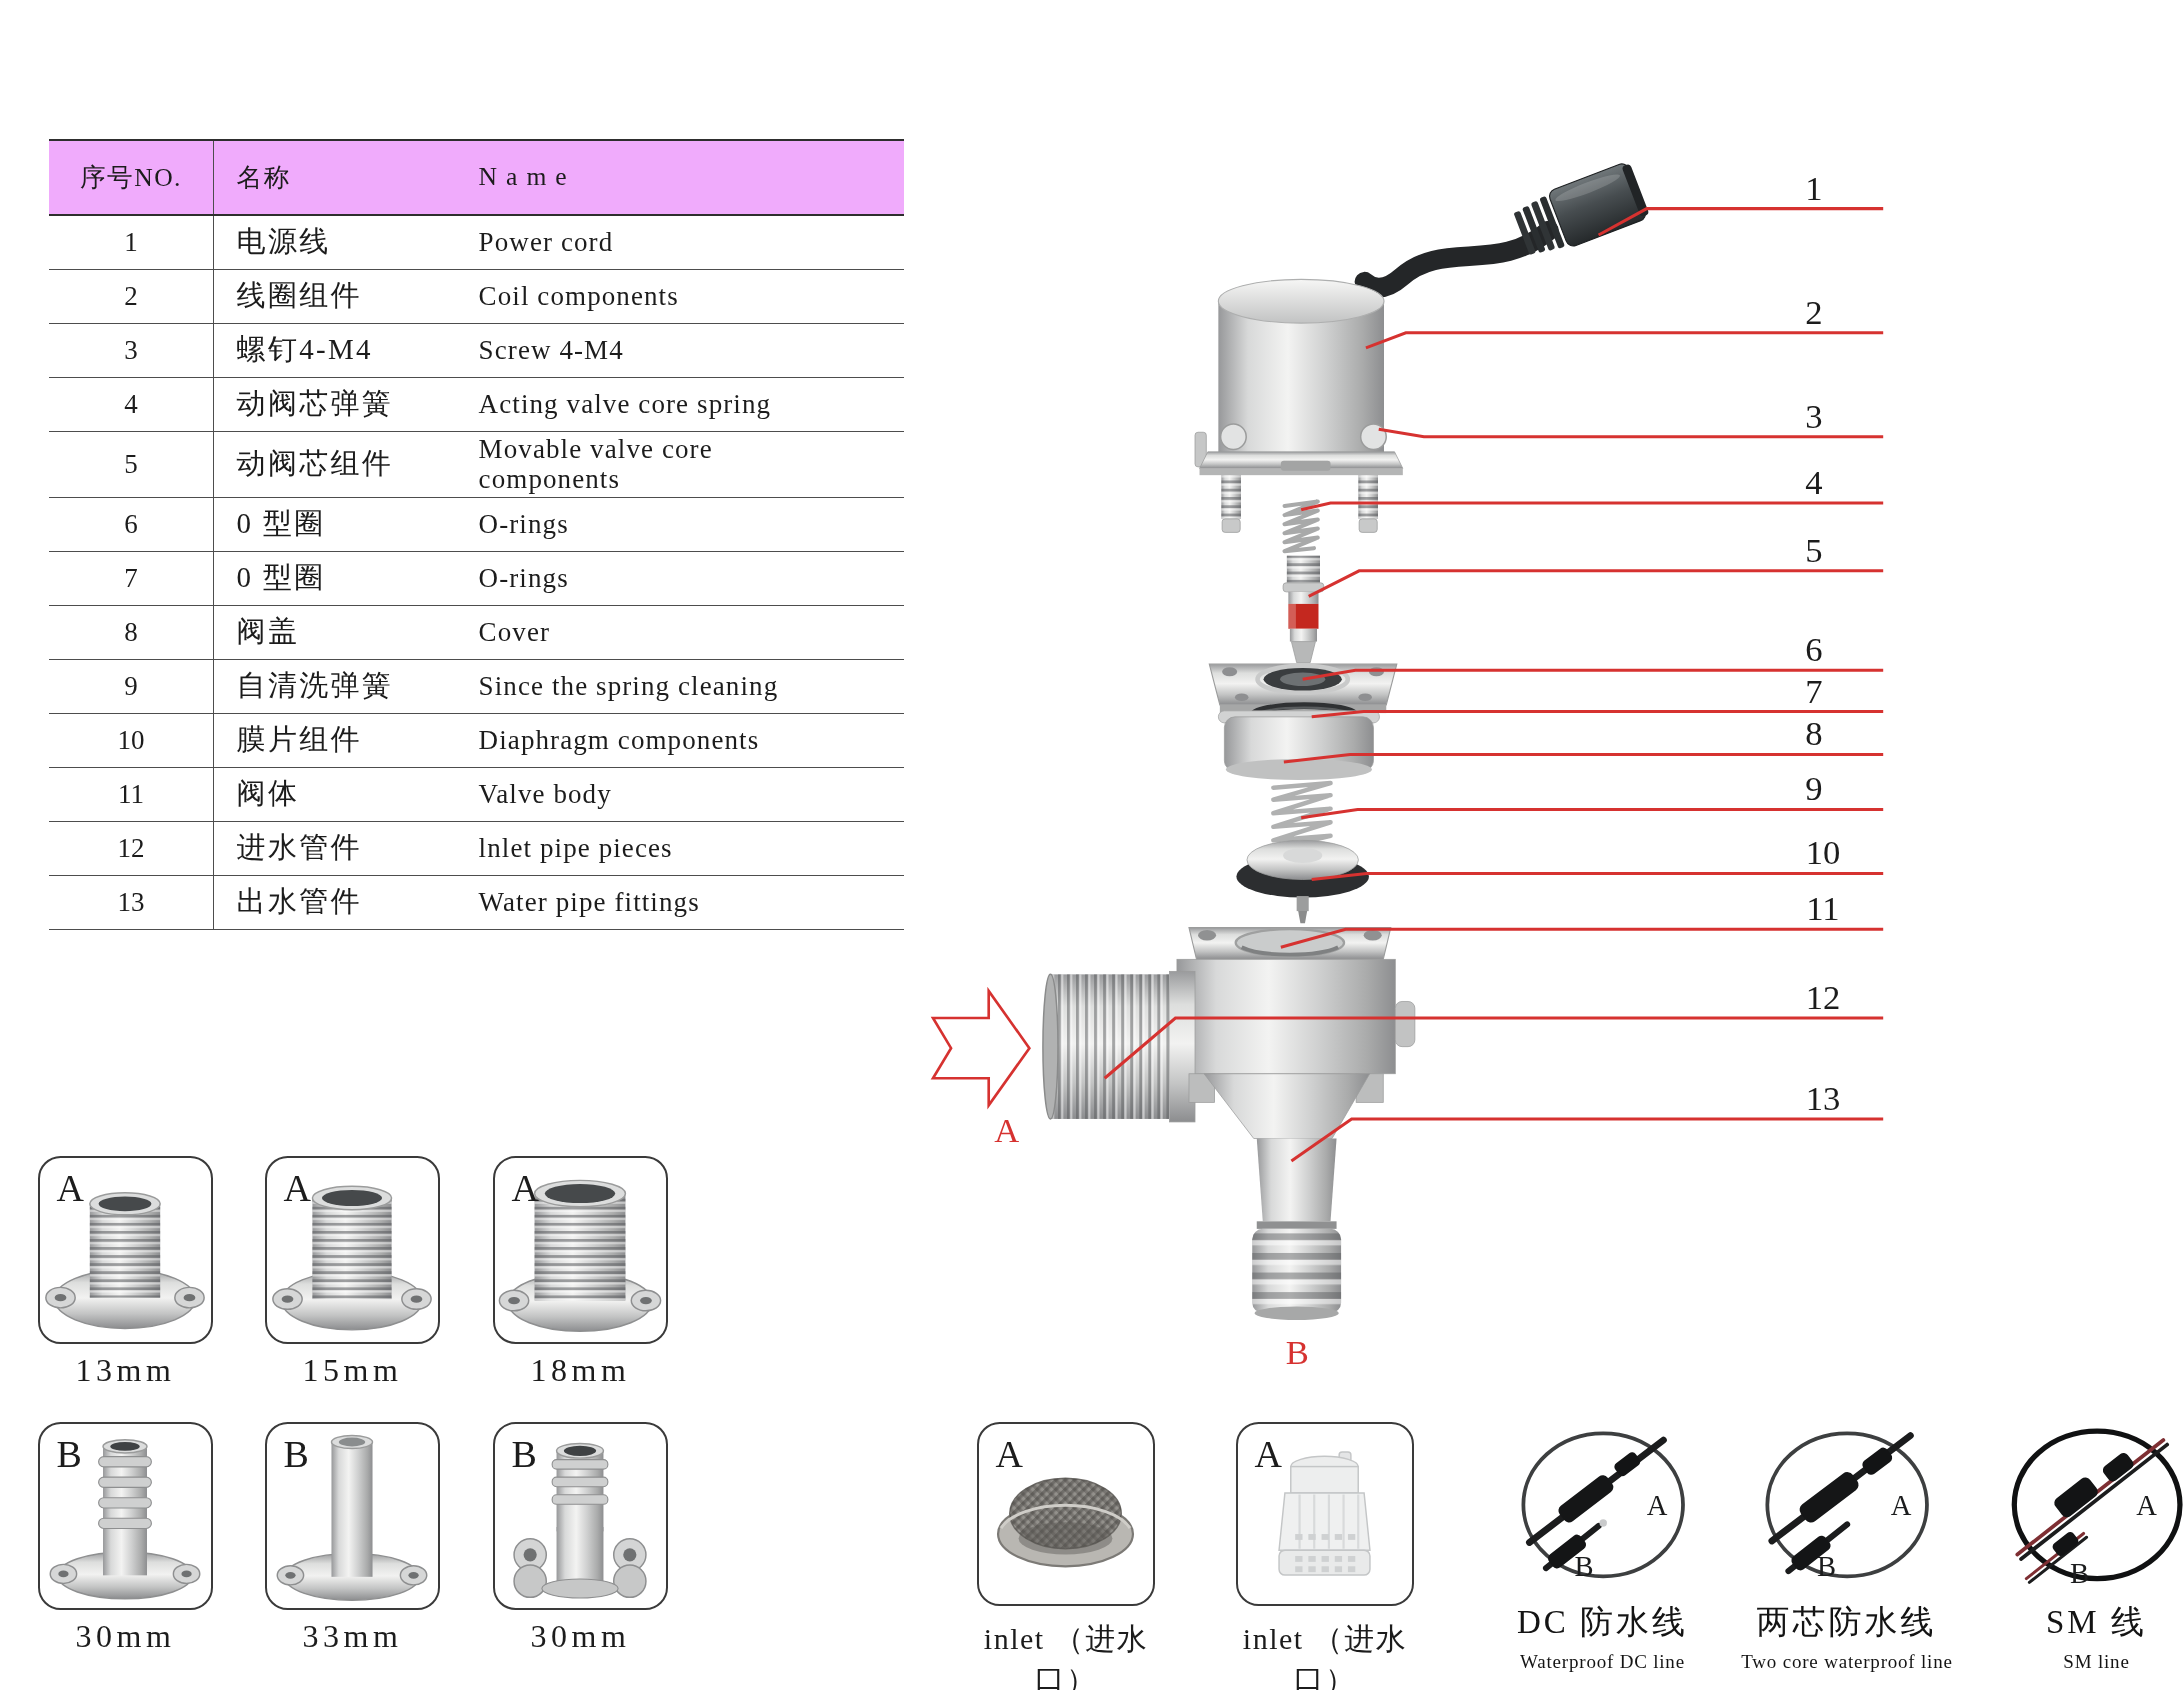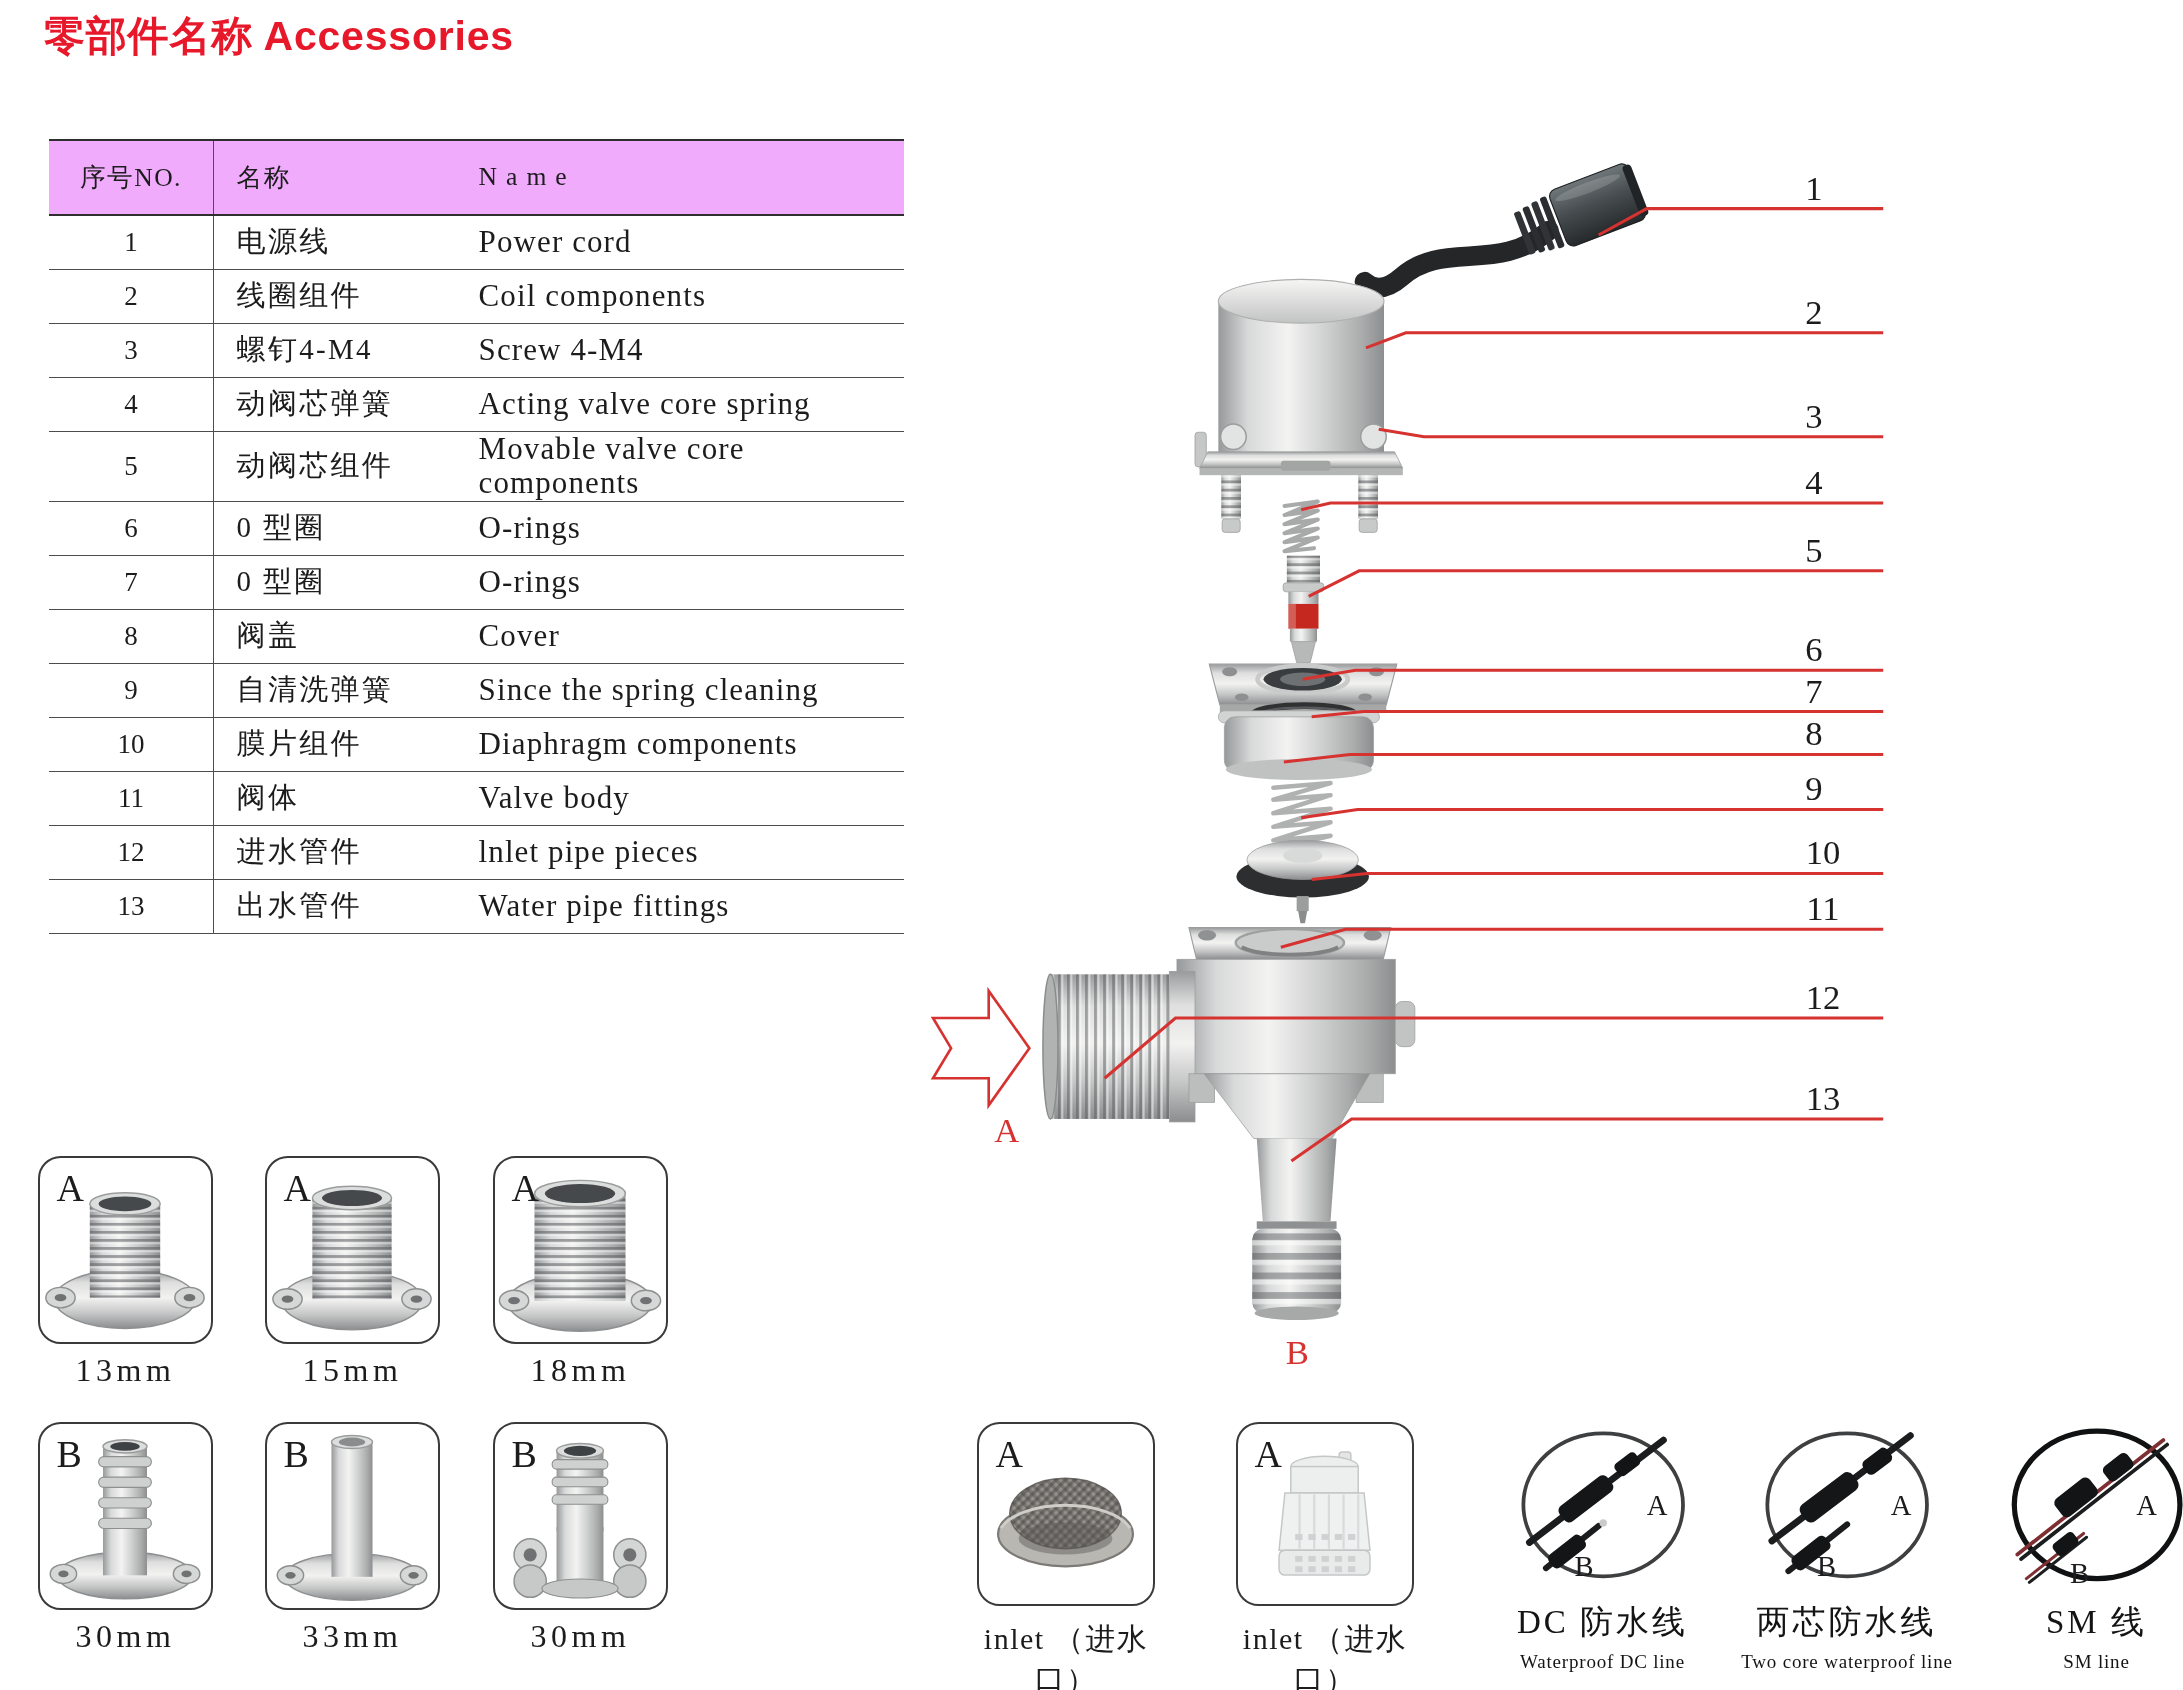--- a/index.html
+++ b/index.html
@@ -17,21 +17,21 @@
   table.acc{position:absolute;left:49px;top:139px;width:855px;border-collapse:collapse;
             table-layout:fixed;border-top:2.3px solid #2e2e2e;}
   table.acc th,table.acc td{padding:0;margin:0;vertical-align:middle;font-weight:normal;}
   table.acc thead tr{height:75px;background:#f0abfc;}
   table.acc thead th{border-bottom:2.3px solid #2e2e2e;font-size:25.6px;letter-spacing:1.5px;}
   table.acc tbody tr{height:54px;}
   table.acc tbody tr.tall{height:66px;}
   table.acc tbody td{border-bottom:1.5px solid #4d4d4d;}
   .col-no{width:164px;text-align:center;border-right:1.5px solid #4d4d4d;font-size:27px;}
   .col-zh{width:239px;text-align:left;padding-left:22.6px !important;font-size:29px;letter-spacing:2.3px;}
-  .col-en{text-align:left;padding-left:3px !important;font-size:31px;letter-spacing:1.1px;
+  .col-en{text-align:left;padding-left:3px !important;font-size:27px;letter-spacing:1.1px;
           white-space:pre-line;line-height:1.12;}
   table.acc thead th.col-en{letter-spacing:9px;}
 
   
   .abs{position:absolute;}
   .caption{position:absolute;text-align:center;font-size:32px;letter-spacing:4.5px;color:#1c1c1c;}
   .caption-inlet{font-size:30px;letter-spacing:1.5px;}
   .wire-zh{position:absolute;text-align:center;font-size:33px;letter-spacing:3px;color:#141414;}
   .wire-en{position:absolute;text-align:center;font-size:19px;letter-spacing:0.8px;color:#141414;}
 
@@ -40,23 +40,20 @@
   .card .corner{position:absolute;left:16.6px;top:7.5px;font-size:38px;color:#1c1c1c;}
   .card svg{position:absolute;left:0;top:0;}
 
   svg text{font-family:"Liberation Serif","DejaVu Serif",serif;}
 </style>
 </head>
 <body>
 
 <div class="page">
 
-  <div class="title title-left">
-    <span>零部件名称</span><span class="en">Accessories</span>
-  </div>
 
   <table class="acc">
     <thead>
       <tr>
         <th class="col-no">序号NO.</th>
         <th class="col-zh">名称</th>
         <th class="col-en">Name</th>
       </tr>
     </thead>
     <tbody>

